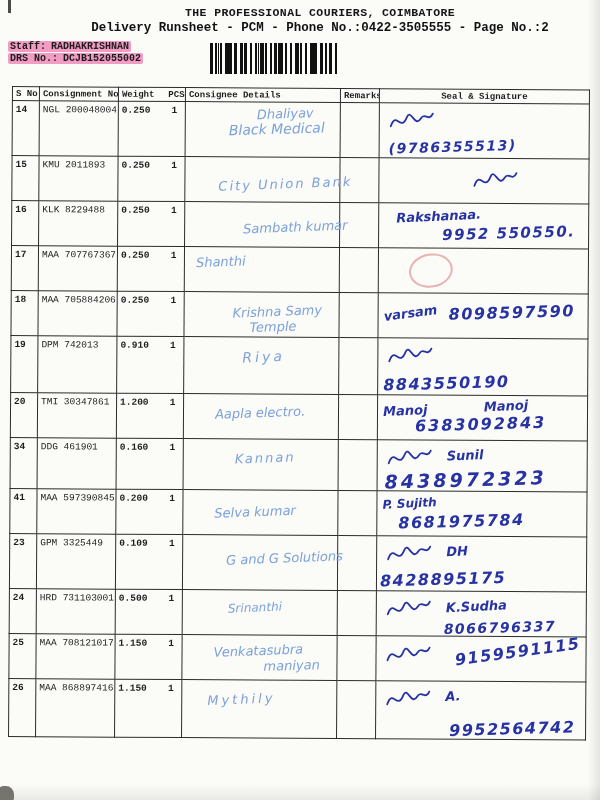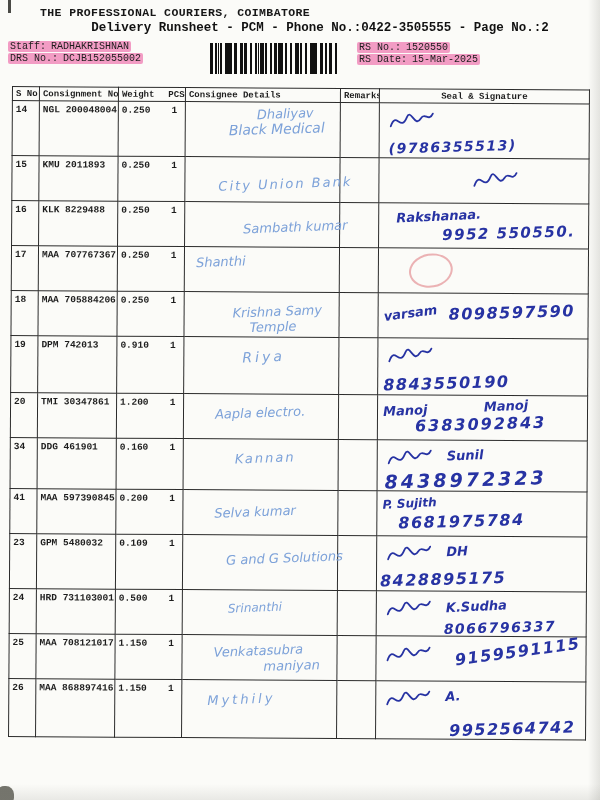--- a/index.html
+++ b/index.html
@@ -3,46 +3,46 @@
 <meta charset="utf-8">
 <style>
   html,body{margin:0;padding:0;}
   body{width:600px;height:800px;background:#e9e9e5;font-family:"Liberation Mono",monospace;}
   .page{position:relative;width:600px;height:800px;background:#fbfbf8;overflow:hidden;color:#1d1d1d;}
   .edge-right{position:absolute;top:0;right:0;width:12px;height:100%;background:linear-gradient(to right,rgba(0,0,0,0),rgba(120,120,112,0.18));}
   .edge-bottom{position:absolute;left:0;bottom:0;width:100%;height:16px;background:linear-gradient(to bottom,rgba(0,0,0,0),rgba(120,120,112,0.14));}
   .scan-tick{position:absolute;left:8px;top:0;width:3px;height:13px;background:#4a4a46;}
   .scan-blob{position:absolute;left:-4px;top:786px;width:18px;height:18px;background:#5c5c54;border-radius:50% 50% 40% 60%;opacity:.85;}
 
-  .title{position:absolute;left:40px;right:0;top:6px;text-align:left;font-weight:bold;font-size:11.5px;letter-spacing:.4px;color:#161616;}
+  .title{position:absolute;left:40px;right:0;top:6px;text-align:center;font-weight:bold;font-size:11.5px;letter-spacing:.4px;color:#161616;}
   .subtitle{position:absolute;left:40px;right:0;top:21px;text-align:center;font-weight:bold;font-size:12.5px;color:#111;}
 
   .meta-left{position:absolute;left:8px;top:41px;font-size:10px;line-height:11px;white-space:nowrap;}
   .meta-left .line{margin-bottom:0.5px;}
   .meta-right{position:absolute;left:357px;top:42px;font-size:10px;line-height:12px;white-space:nowrap;}
   .lbl{margin-right:5px;}
-  .b{font-weight:normal;}
+  .b{font-weight:bold;}
   .hl{background:rgba(233,62,144,0.5);border-radius:2px;padding:0 2px;}
 
   .barcode{position:absolute;left:210px;top:43px;width:128px;height:31px;
     background:
       repeating-linear-gradient(90deg,#101010 0 2px,transparent 2px 5px),
       repeating-linear-gradient(90deg,#101010 0 1px,transparent 1px 8px),
       repeating-linear-gradient(90deg,#101010 0 3px,transparent 3px 17px);}
 
   table.sheet{position:absolute;left:12px;top:86px;width:577px;border-collapse:collapse;table-layout:fixed;
     transform:rotate(0.35deg);transform-origin:left top;}
   table.sheet,table.sheet td,table.sheet th{border:1px solid #2c2c2c;}
   table.sheet{border-width:1.5px;}
   thead th{font-size:9px;font-weight:bold;text-align:left;padding:1px 3px;height:11px;white-space:nowrap;overflow:hidden;}
   th.h-sig{text-align:center;}
   th .h-pcs{margin-left:14px;}
   tbody td{vertical-align:top;height:40px;padding:1px 3px;overflow:visible;}
   td.c-sno{font-size:9.5px;font-weight:bold;padding-top:3px;}
-  td.c-con{font-size:9.5px;font-weight:bold;padding-top:3px;white-space:nowrap;}
+  td.c-con{font-size:9.5px;font-weight:normal;padding-top:3px;white-space:nowrap;}
   td.c-wp{font-size:9.5px;font-weight:bold;padding-top:3px;white-space:nowrap;}
   td.c-wp .w{display:inline-block;width:36px;}
   td.c-wp .p{margin-left:8px;}
   col.sno{width:27px;}col.con{width:79px;}col.wp{width:67px;}col.name{width:155px;}col.rem{width:39px;}col.sig{width:210px;}
 
   .hw{font-family:"DejaVu Sans",sans-serif;font-style:italic;}
   .c-name{position:relative;}
   .c-name .name1{color:#7da2d9;font-size:13px;margin:9px 0 0 28px;transform:rotate(-2.5deg);white-space:nowrap;}
   .c-name .name2{color:#7da2d9;font-size:13px;margin:0 0 0 62px;transform:rotate(-2deg);white-space:nowrap;}
   .c-sig{position:relative;}
@@ -93,24 +93,20 @@
   <div class="title">THE PROFESSIONAL COURIERS, COIMBATORE</div>
   <div class="subtitle">Delivery Runsheet - PCM - Phone No.:0422-3505555 - Page No.:2</div>
 
   <div class="meta-left">
     <div class="line b"><span class="hl"><span class="lbl">Staff:</span><span>RADHAKRISHNAN</span></span></div>
     <div class="line b"><span class="hl"><span class="lbl">DRS No.:</span><span>DCJB152055002</span></span></div>
   </div>
 
   <div class="barcode"></div>
 
-  <div class="meta-right">
-    <div class="line"><span class="hl"><span class="lbl">RS No.:</span><span>1520550</span></span></div>
-    <div class="line"><span class="hl"><span class="lbl">RS Date:</span><span>15-Mar-2025</span></span></div>
-  </div>
 
   <table class="sheet">
     <colgroup>
       <col class="sno">
         <col class="con">
         <col class="wp">
         <col class="name">
         <col class="rem">
         <col class="sig">
     </colgroup>
@@ -308,21 +304,21 @@
       <td class="c-sig">
         
         <span class="hw sig-name">P. Sujith</span>
         <div class="hw sig-phone">8681975784</div>
         
       </td>
     </tr>
 
     <tr class="r9">
       <td class="c-sno">23</td>
-      <td class="c-con">GPM 5480032</td>
+      <td class="c-con">GPM 3325449</td>
       <td class="c-wp">
         <span class="w">0.109</span>
         <span class="p">1</span>
       </td>
       <td class="c-name">
         <div class="hw name1">G and G Solutions</div>
         <div class="hw name2"></div>
       </td>
       <td class="c-rem"></td>
       <td class="c-sig">

